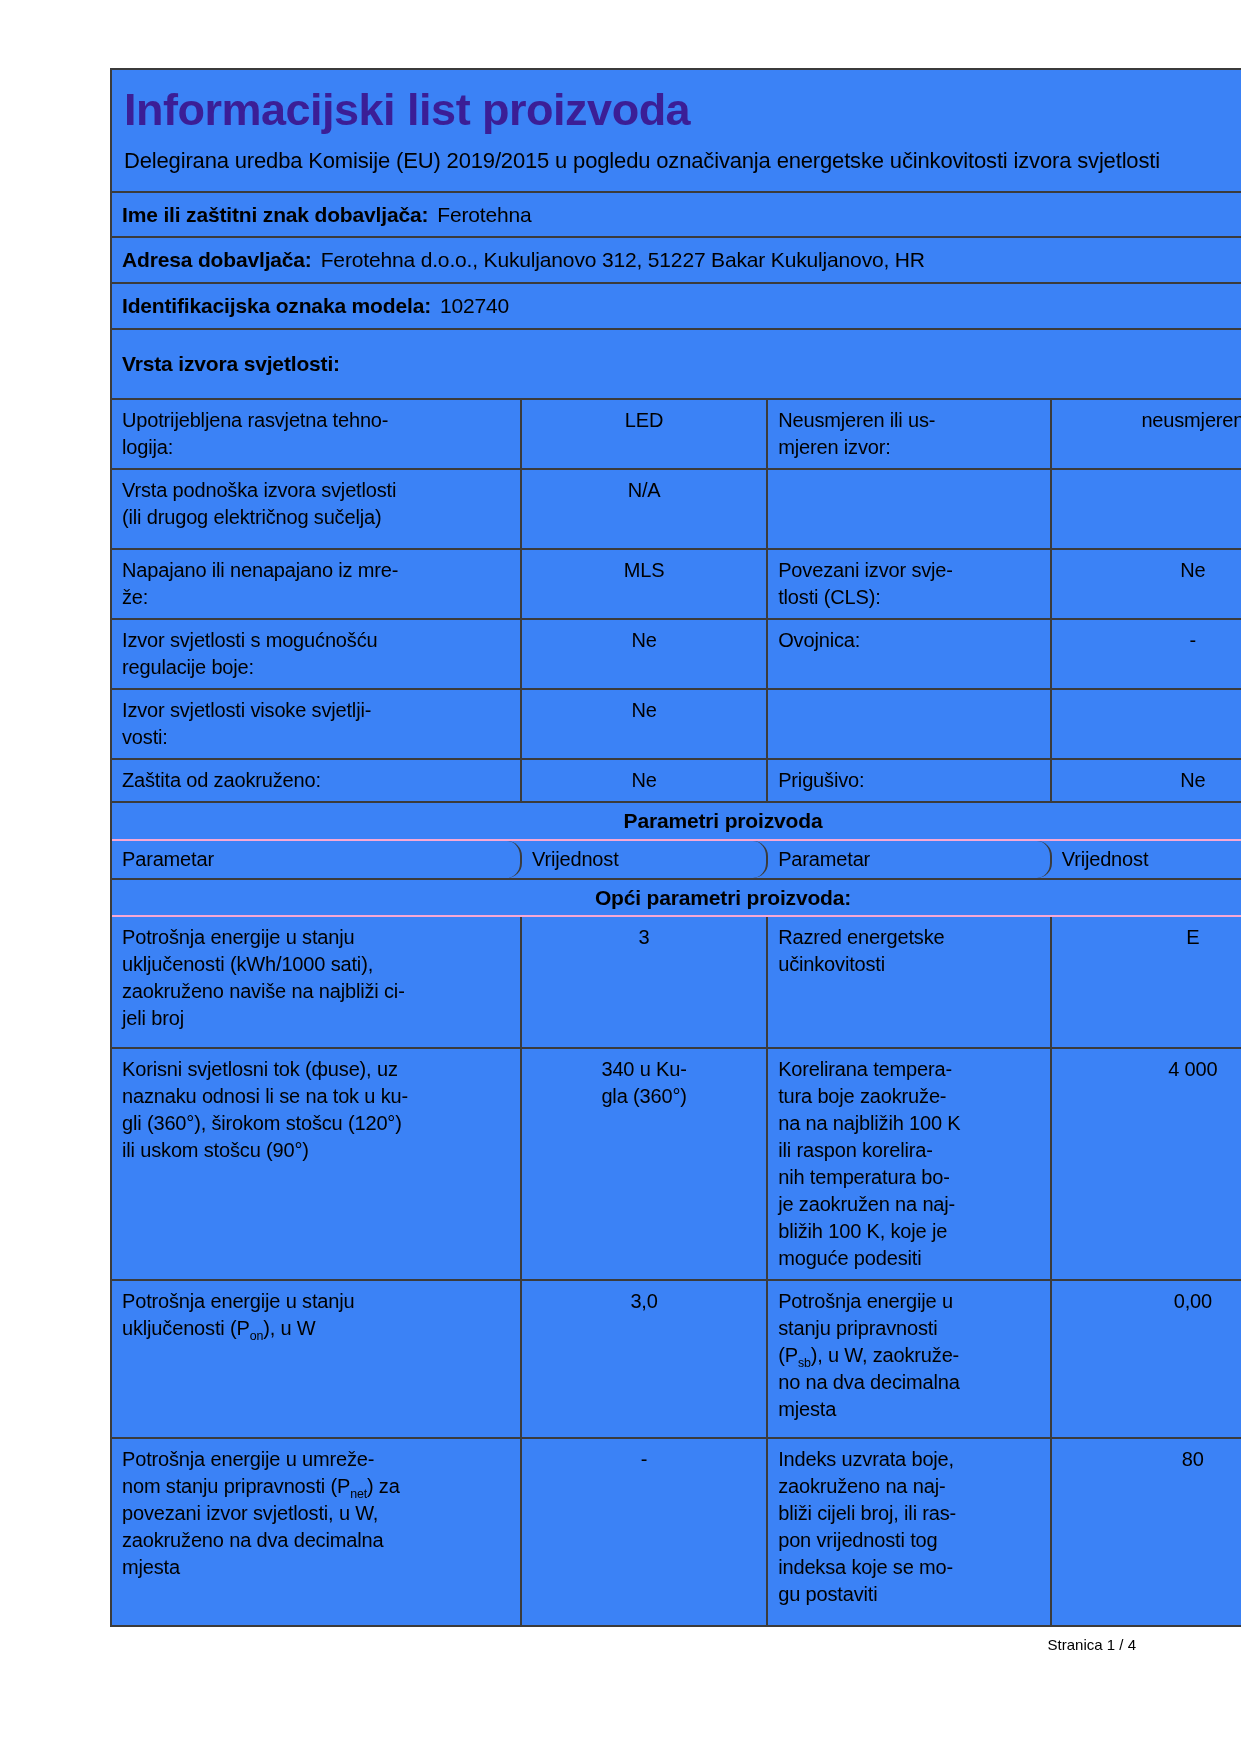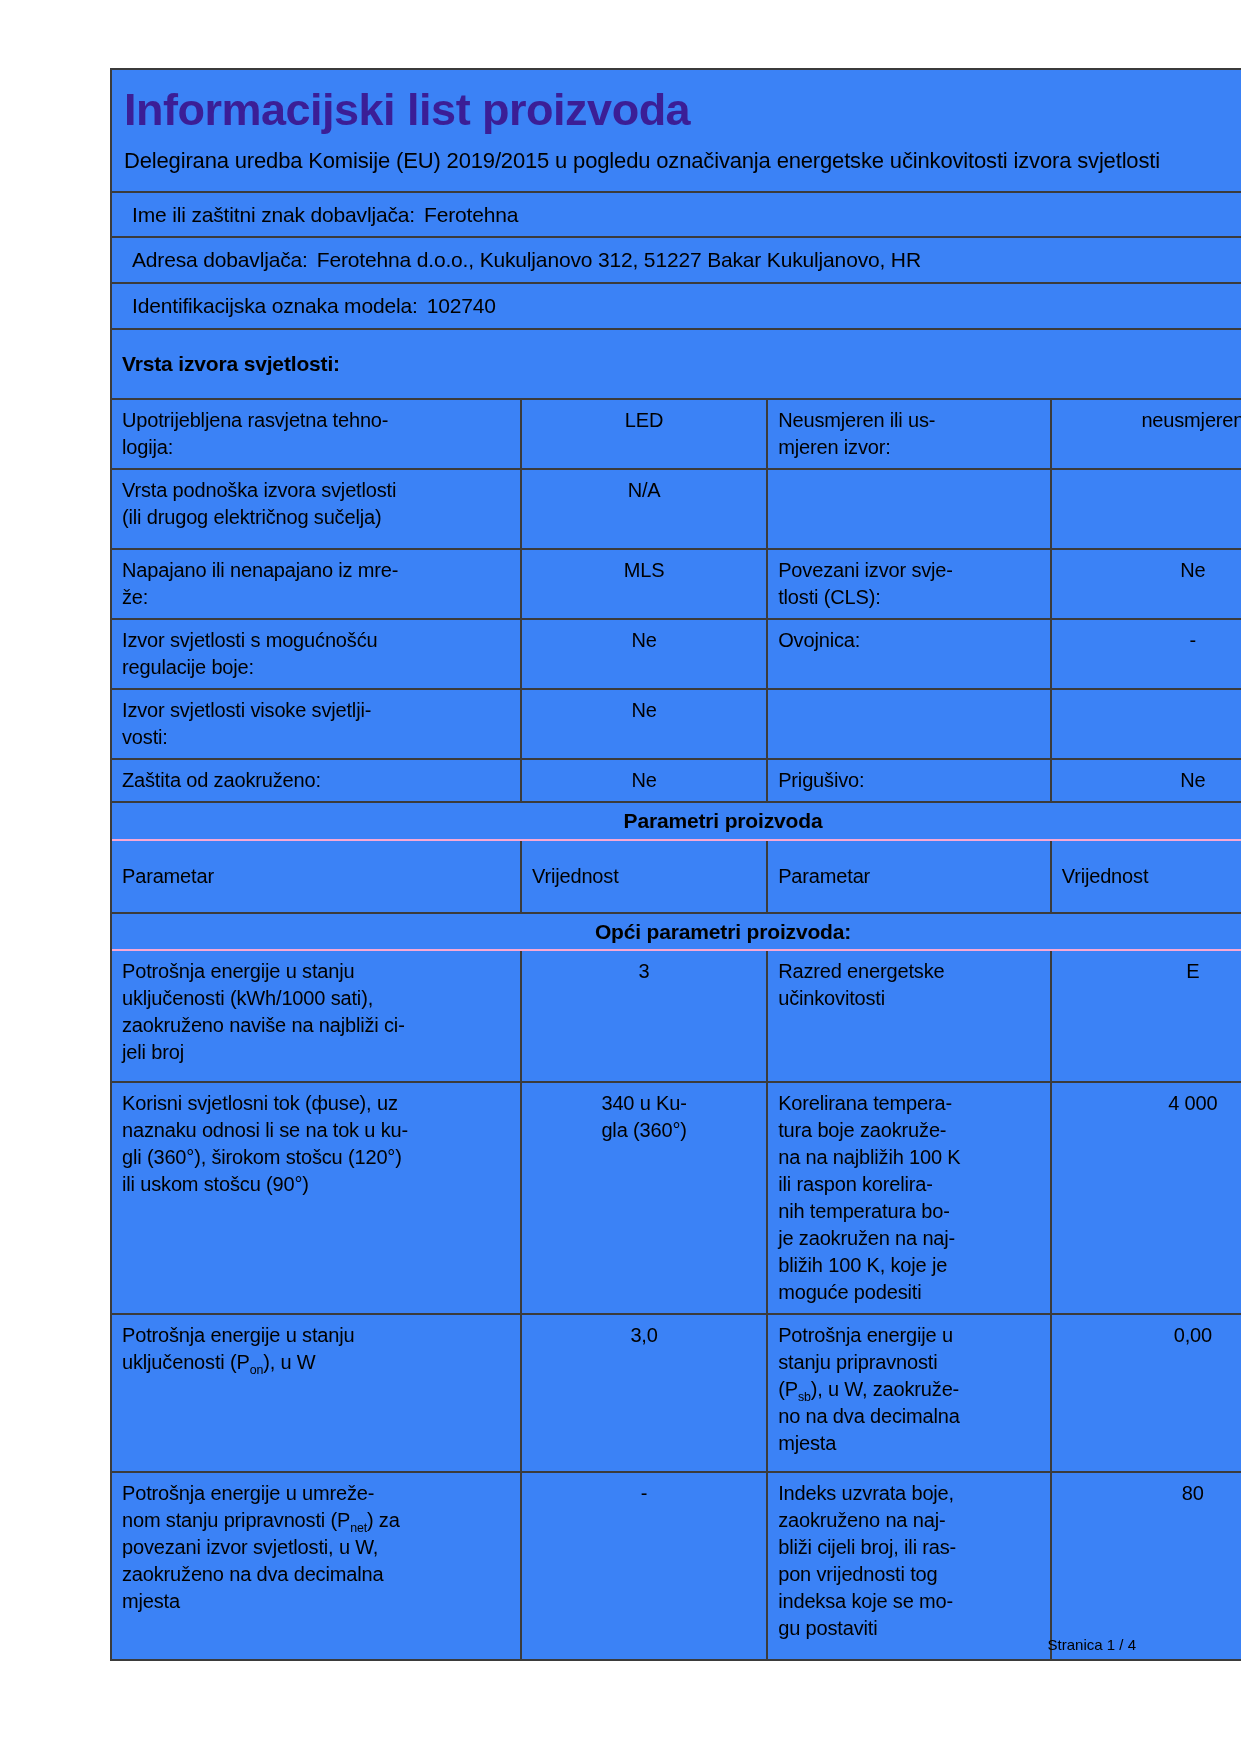--- a/index.html
+++ b/index.html
@@ -14,36 +14,36 @@
   }
   .sheet{
     position:absolute;left:110px;top:68px;width:1226px;
     border:2px solid #3b3b3b;box-sizing:border-box;
     background:#3b82f6;
   }
   .title-cell{padding:14px 12px 12px 12px;border-bottom:2px solid #3b3b3b;}
   .doc-title{margin:0;font-size:45px;font-weight:bold;color:#3b1e96;letter-spacing:-0.5px;line-height:1.15;}
   .doc-subtitle{margin:10px 0 2px 0;font-size:22px;line-height:1.4;}
   .info-row{padding:8px 10px;border-bottom:2px solid #3b3b3b;font-size:21px;line-height:1.33;}
-  .info-label{font-weight:normal;margin-left:10px;}
+  .info-label{font-weight:bold;}
   .info-value{margin-left:9px;}
   .section-row{padding:20px 10px;border-bottom:2px solid #3b3b3b;font-size:21px;font-weight:bold;line-height:1.33;}
   .grid-row{
     display:grid;grid-template-columns:33.55% 20.15% 23.2% 23.1%;
     border-bottom:2px solid #3b3b3b;font-size:20px;line-height:1.35;
   }
   .sheet > .grid-row:last-child{border-bottom:none;}
   .gc{padding:7px 10px;border-right:2px solid #3b3b3b;box-sizing:border-box;white-space:pre-line;}
   .gc:last-child{border-right:none;}
   .cv{text-align:center;}
   .center-row{
     text-align:center;font-weight:bold;padding:4px 10px;font-size:21px;
     border-bottom:2px solid #f9a8d4;line-height:1.3;
   }
-  .hdr .gc{padding:22px 10px;}
+  .hdr .gc{padding:5px 10px;border-radius:15px;}
   sub{font-size:0.62em;line-height:0;}
   .r-a{min-height:130px;} .r-b{min-height:228px;} .r-c{min-height:156px;} .r-d{min-height:186px;}
   .ls-2{min-height:78px;}
   .footer{
     position:absolute;left:110px;top:1636px;width:1026px;
     text-align:right;font-size:15px;color:#000;letter-spacing:0;
   }
 </style>
 </head>
 <body>

